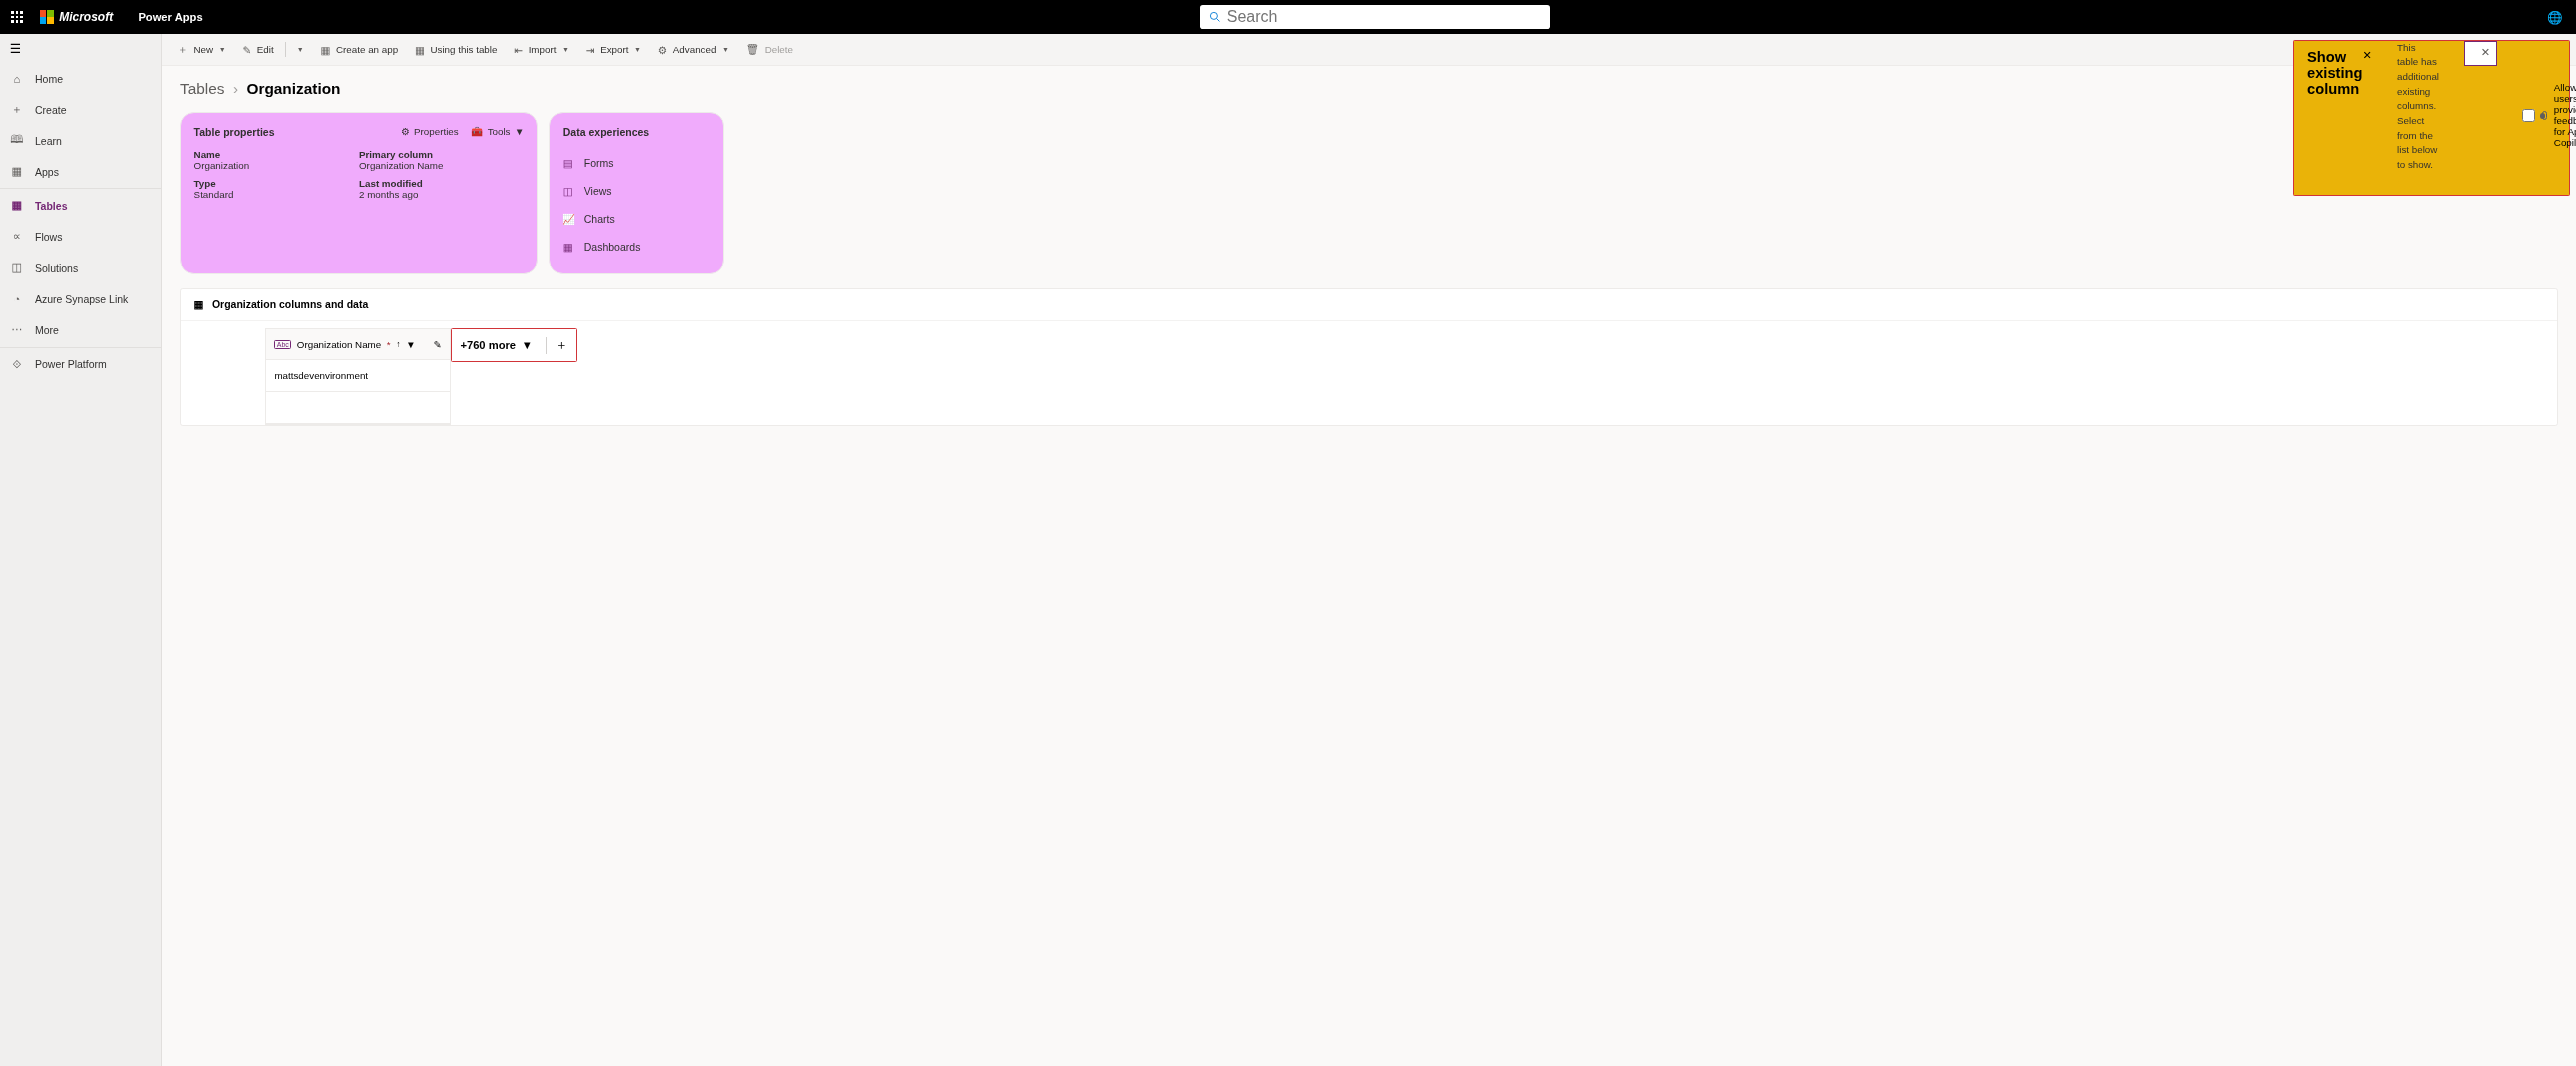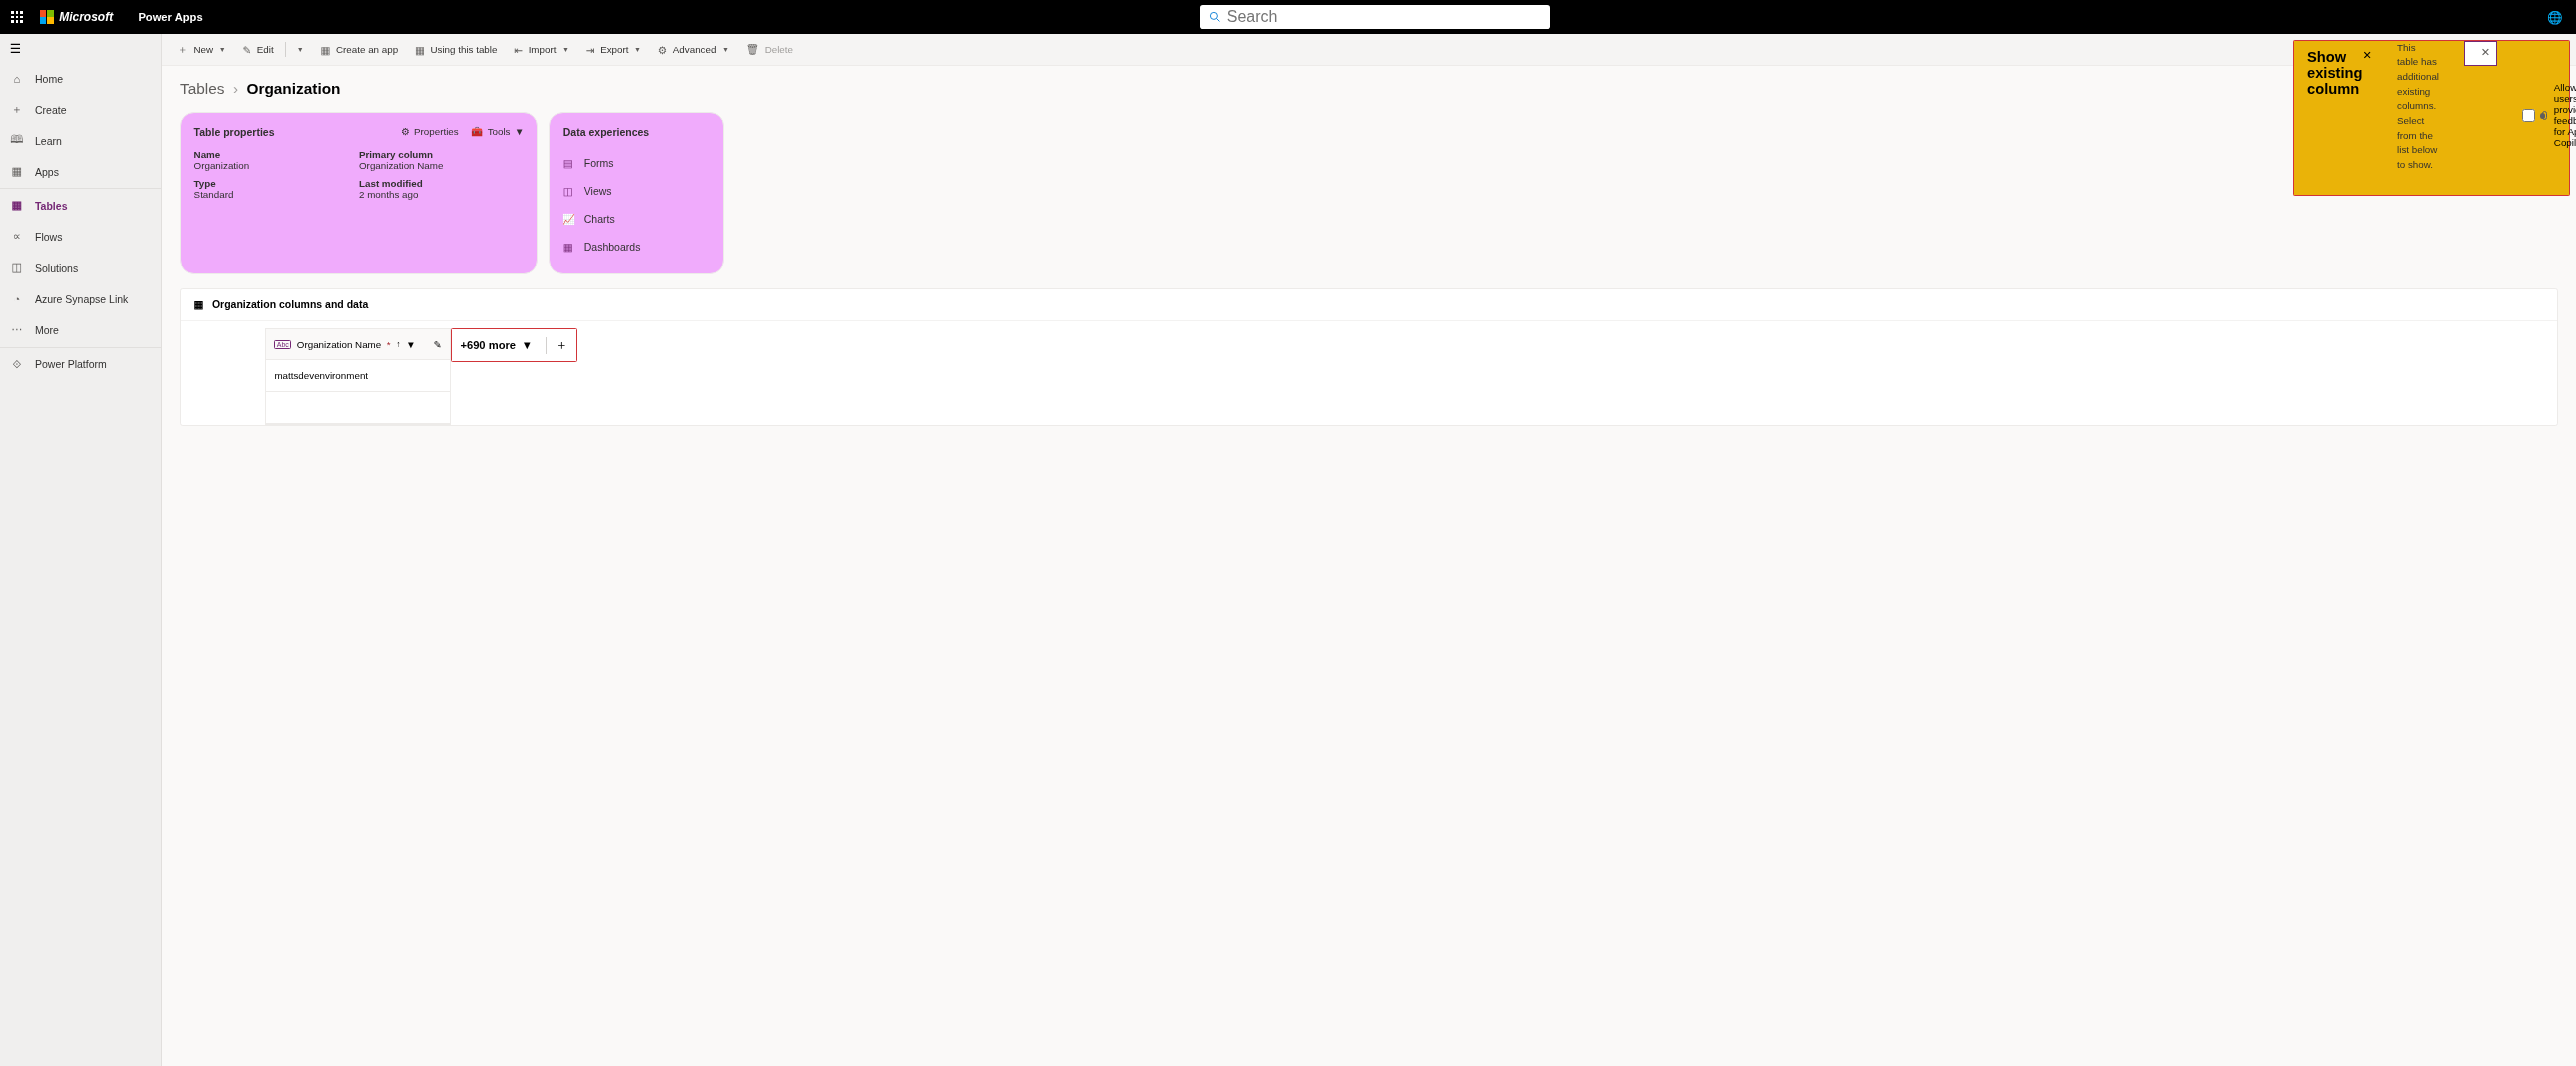--- a/index.html
+++ b/index.html
@@ -315,21 +315,21 @@
                 <span class="sort-up">↑</span>
                 <span class="chev">▼</span>
                 <span style="margin-left:auto">✎</span>
               </div>
               <div class="col-cell">mattsdevenvironment</div>
               <div class="col-cell"></div>
             </div>
             <div class="colmore">
               <div class="colmore-inner">
                 <div class="colmore-left">
-                  <span style="font-weight:600">+690 more</span>
+                  <span style="font-weight:600">+760 more</span>
                   <span class="chev">▼</span>
                 </div>
                 <span style="border-left:0.7px solid #d2d0ce; padding-left:8.4px; font-size:12.6px;">＋</span>
               </div>
             </div>
           </div>
         </div>
       </div>
     </div>
 

